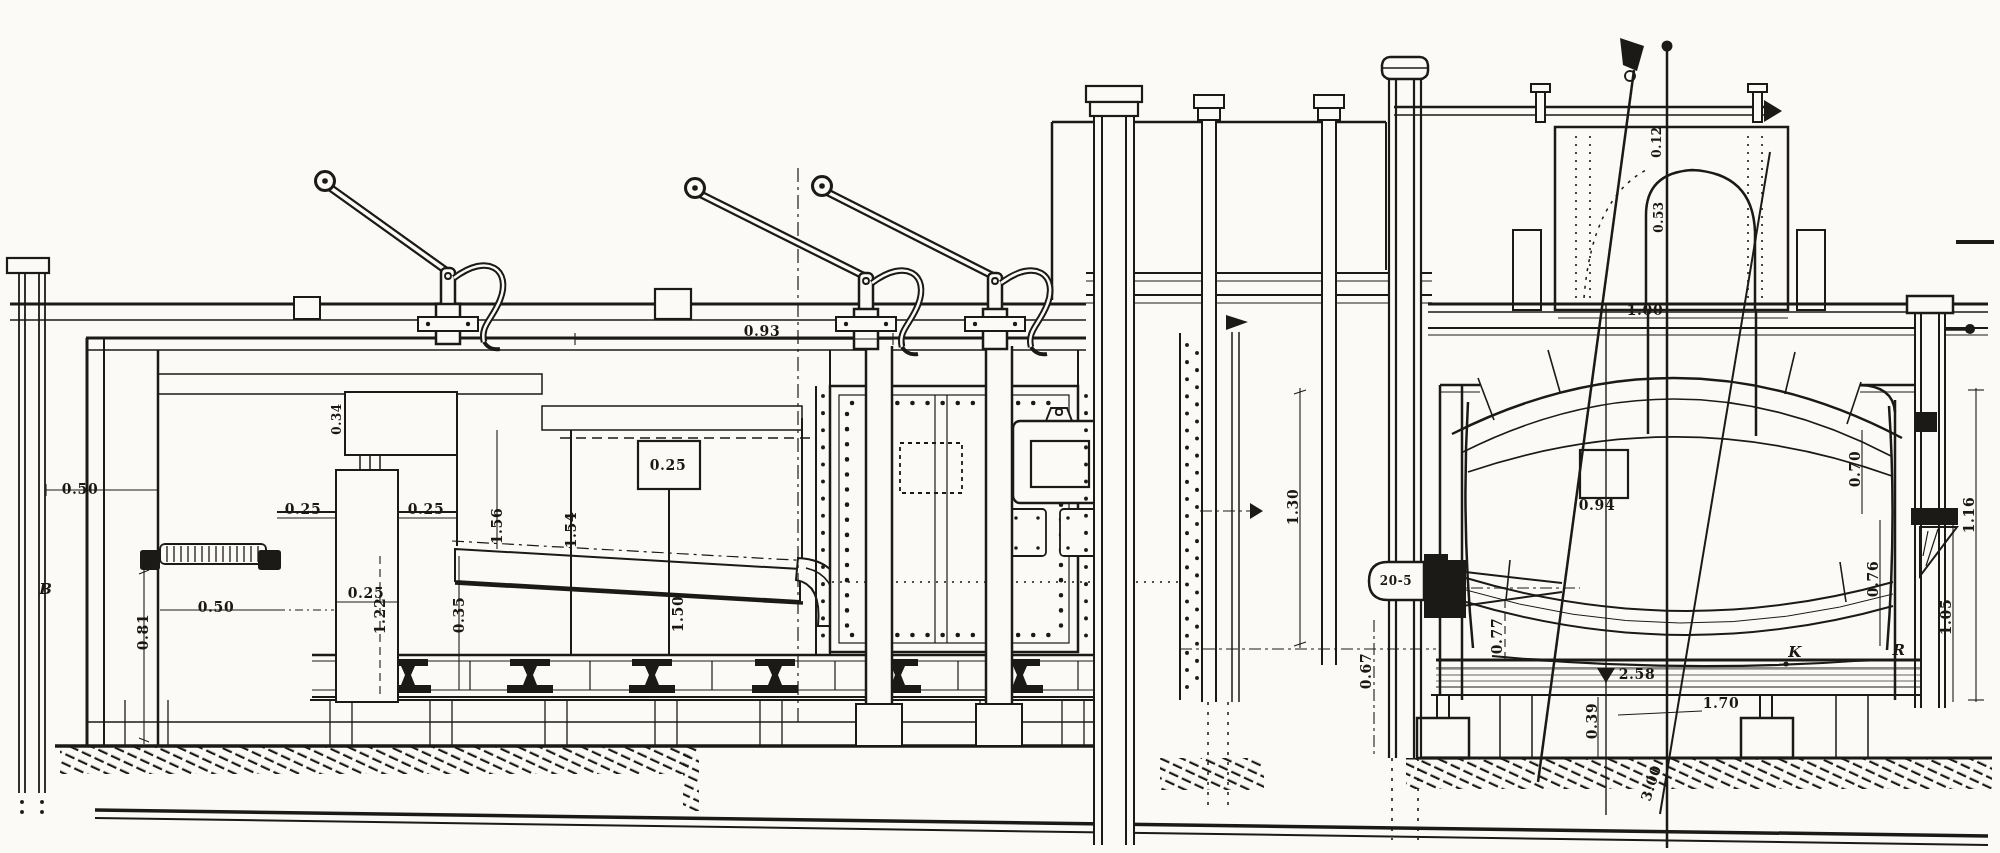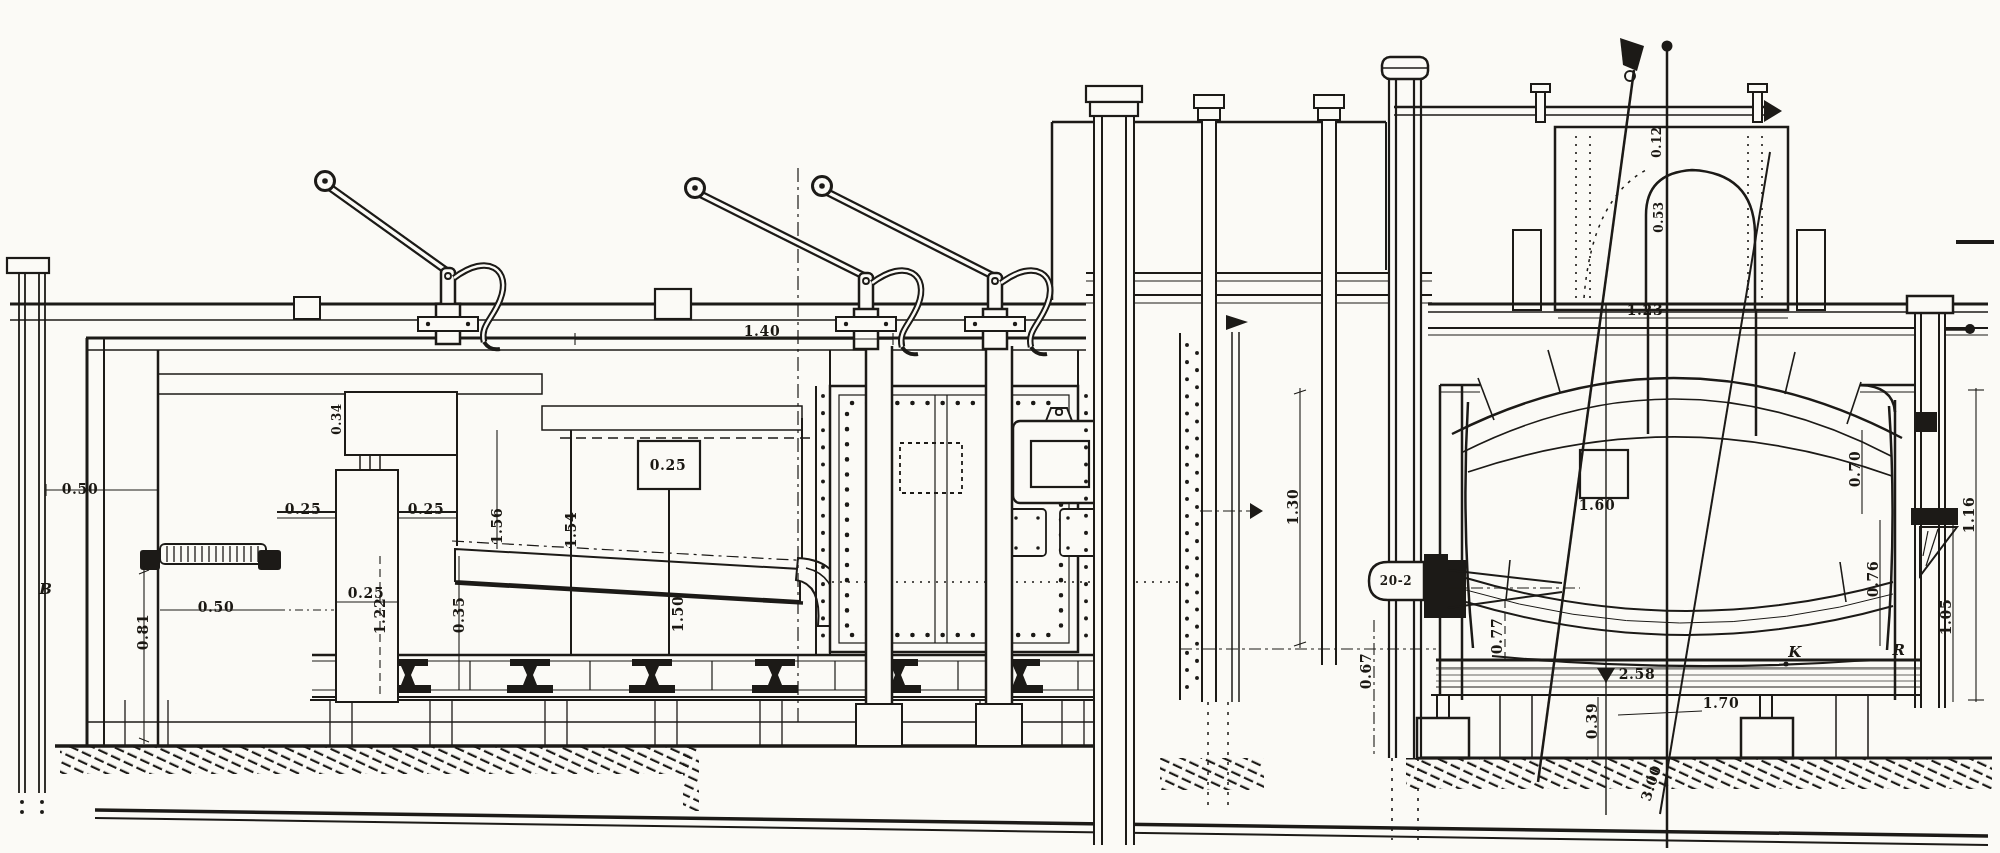--- a/index.html
+++ b/index.html
@@ -512,29 +512,29 @@
   <div class="lbl" style="left:303px;top:509px">0.25</div>
   <div class="lbl" style="left:426px;top:509px">0.25</div>
   <div class="lbl v sm" style="left:337px;top:419px">0.34</div>
   <div class="lbl" style="left:366px;top:593px">0.25</div>
   <div class="lbl v" style="left:380px;top:616px">1.22</div>
   <div class="lbl v" style="left:459px;top:615px">0.35</div>
   <div class="lbl v" style="left:497px;top:526px">1.56</div>
   <div class="lbl v" style="left:571px;top:530px">1.54</div>
   <div class="lbl" style="left:668px;top:465px">0.25</div>
   <div class="lbl v" style="left:678px;top:614px">1.50</div>
-  <div class="lbl" style="left:762px;top:331px">1.40</div>
+  <div class="lbl" style="left:762px;top:331px">0.93</div>
   <div class="lbl v" style="left:1293px;top:507px">1.30</div>
   <div class="lbl v sm" style="left:1657px;top:142px">0.12</div>
   <div class="lbl v sm" style="left:1659px;top:217px">0.53</div>
-  <div class="lbl" style="left:1645px;top:310px">1.23</div>
-  <div class="lbl sm" style="left:1396px;top:581px">20-2</div>
+  <div class="lbl" style="left:1645px;top:310px">1.00</div>
+  <div class="lbl sm" style="left:1396px;top:581px">20-5</div>
   <div class="lbl v" style="left:1366px;top:671px">0.67</div>
   <div class="lbl v" style="left:1497px;top:636px">0.77</div>
-  <div class="lbl" style="left:1597px;top:505px">1.60</div>
+  <div class="lbl" style="left:1597px;top:505px">0.94</div>
   <div class="lbl v" style="left:1855px;top:469px">0.70</div>
   <div class="lbl v" style="left:1873px;top:579px">0.76</div>
   <div class="lbl v" style="left:1969px;top:515px">1.16</div>
   <div class="lbl v" style="left:1946px;top:617px">1.05</div>
   <div class="lbl" style="left:1637px;top:674px">2.58</div>
   <div class="lbl" style="left:1721px;top:703px">1.70</div>
   <div class="lbl v" style="left:1592px;top:721px">0.39</div>
   <div class="lbl t75" style="left:1651px;top:783px">3.00</div>
   <div class="lbl it" style="left:1795px;top:652px">K</div>
   <div class="lbl it sm" style="left:1899px;top:650px">R</div>

